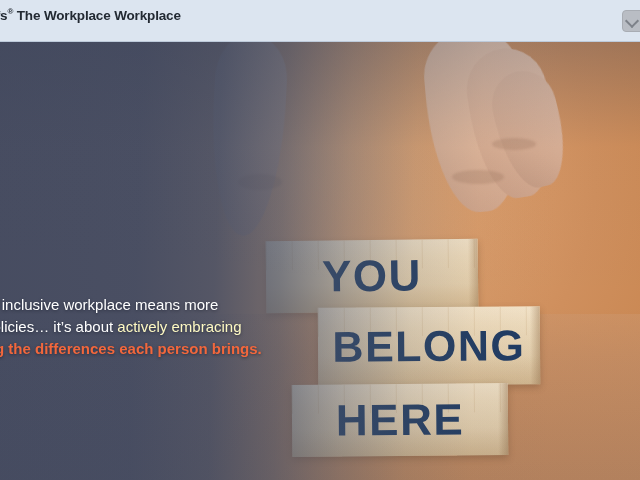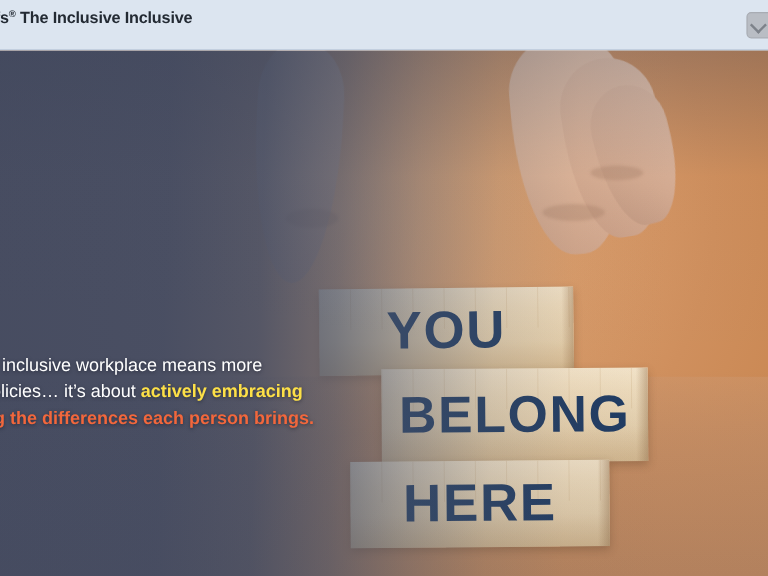--- a/index.html
+++ b/index.html
@@ -255,37 +255,37 @@
   }
   #caption p {
     font-size: 15px;
     line-height: 22px;
     color: #ffffff;
     text-shadow: 0 1px 3px rgba(20,24,36,0.55);
     white-space: nowrap;
   }
   #caption .ln1, #caption .ln2 { font-weight: normal; }
   #caption .accent {
-    color: #fde047;
-    font-weight: bold;
+    color: #fef9c3;
+    font-weight: normal;
   }
   #caption .ln3 {
     font-weight: bold;
     color: #f2673c;
   }
 </style>
 </head>
 <body>
 
 <div id="viewport">
 
   <div id="header-bar">
 
     <div id="header-text-block">
-      <div id="header-title"><span>Briefs</span><span class="reg">®</span><span> The Inclusive Inclusive</span></div>
+      <div id="header-title"><span>Briefs</span><span class="reg">®</span><span> The Workplace Workplace</span></div>
       <div id="header-subtitle">ion</div>
     </div>
 
     <div id="header-action-button">
       <span class="glyph"></span>
     </div>
   </div>
 
   <div id="hero">
 

